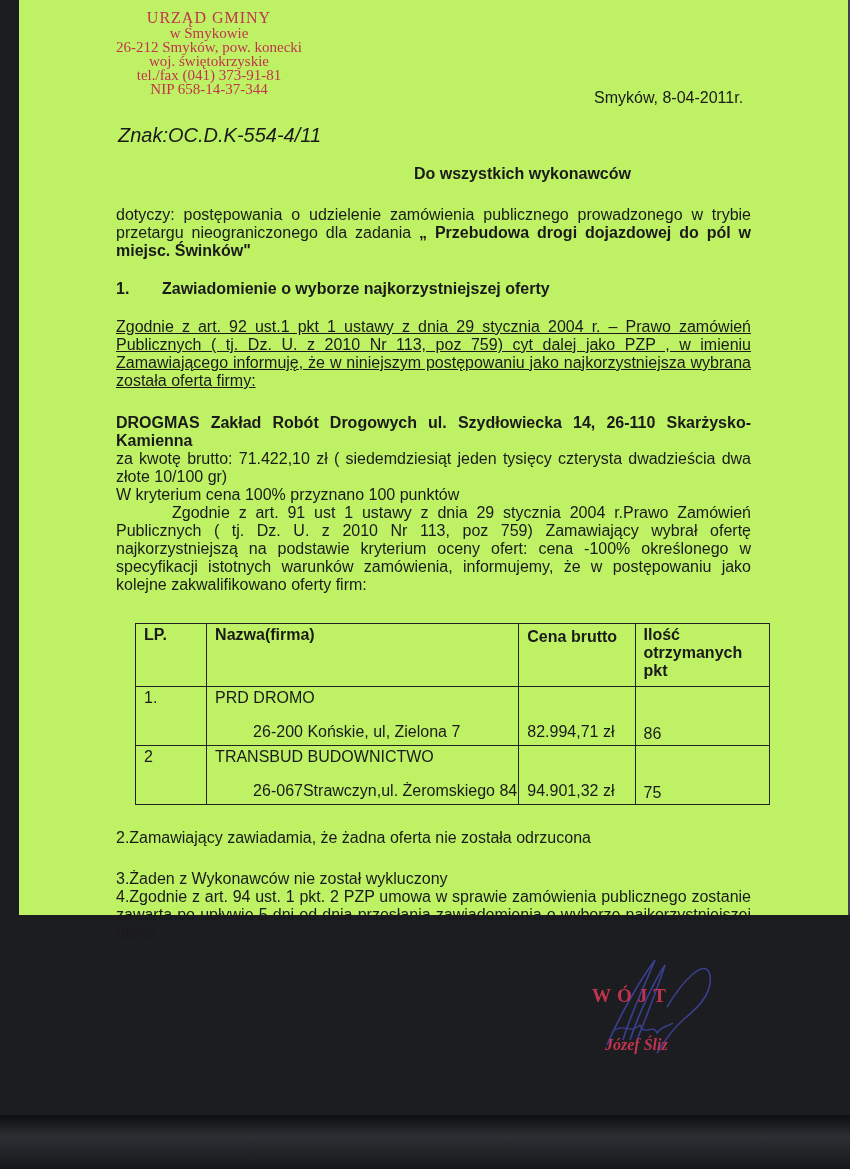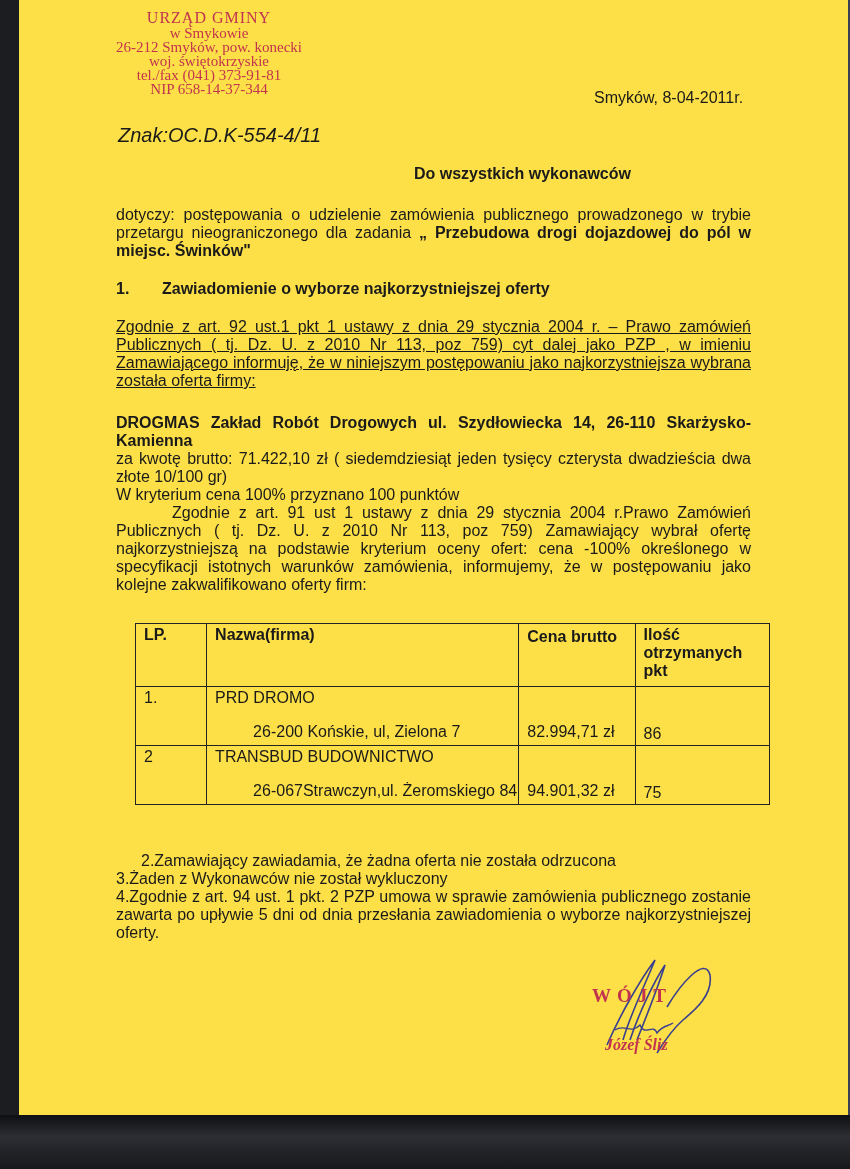--- a/index.html
+++ b/index.html
@@ -3,22 +3,22 @@
 <meta charset="utf-8">
 <style>
   html, body { margin: 0; padding: 0; }
   body {
     width: 850px; height: 1169px; position: relative; overflow: hidden;
     background: #1c1d20;
     font-family: "Liberation Sans", sans-serif;
     color: #1a1a1a;
   }
   .page {
-    position: absolute; left: 19px; top: 0; width: 829px; height: 1115px;
-    background: #fde047;
+    position: absolute; left: 19px; top: 0; width: 829px; height: 915px;
+    background: #bef264;
     border-right: 2px solid #3a3f55;
   }
   .scan-bottom {
     position: absolute; left: 0; top: 1115px; width: 850px; height: 54px;
     background: linear-gradient(#0e0f12, #2c2e33 40%, #17181b);
   }
   .abs { position: absolute; }
   
   .stamp {
     position: absolute; left: 75px; top: 10px; width: 230px;
@@ -106,21 +106,21 @@
       <td class="cell-name">
         <div>TRANSBUD BUDOWNICTWO</div>
         <div class="addr">26-067Strawczyn,ul. Żeromskiego 84</div>
       </td>
       <td class="cell-bottom">94.901,32 zł</td>
       <td class="pts">75</td>
     </tr>
   </tbody>
     </table>
 
-  <div class="para" style="left:97px; top:852px;margin-left:25px;">2.Zamawiający zawiadamia, że żadna oferta nie została odrzucona</div>
+  <div class="para" style="left:97px; top:829px;">2.Zamawiający zawiadamia, że żadna oferta nie została odrzucona</div>
   <div class="para" style="left:97px; top:870px;">3.Żaden z Wykonawców nie został wykluczony</div>
   <div class="para" style="left:97px; top:888px;">4.Zgodnie  z art. 94 ust. 1 pkt. 2 PZP umowa  w sprawie zamówienia publicznego zostanie zawarta po upływie 5 dni od dnia przesłania zawiadomienia o wyborze najkorzystniejszej oferty.</div>
 
   <svg class="signature" style="left:566px" viewBox="0 0 140 120">
     <path d="M22 100 C 35 70, 55 35, 70 15 C 60 40, 45 70, 38 95 M 45 95 C 55 65, 70 35, 80 20 C 72 45, 60 75, 52 95" fill="none" stroke="#3a3f8f" stroke-width="1.6"></path>
     <path d="M 82 62 C 95 40, 120 10, 125 30 C 128 50, 110 65, 98 75 C 90 82, 80 95, 72 108" fill="none" stroke="#3a3f8f" stroke-width="1.6"></path>
     <path d="M 30 85 C 40 78, 45 90, 55 80 C 60 92, 68 78, 72 88 C 78 80, 82 82, 88 78" fill="none" stroke="#3a3f8f" stroke-width="1.4"></path>
   </svg>
   <div class="wojt" style="left:573px">WÓJT</div>
   <div class="signer" style="left:586px">Józef Śliz</div>

